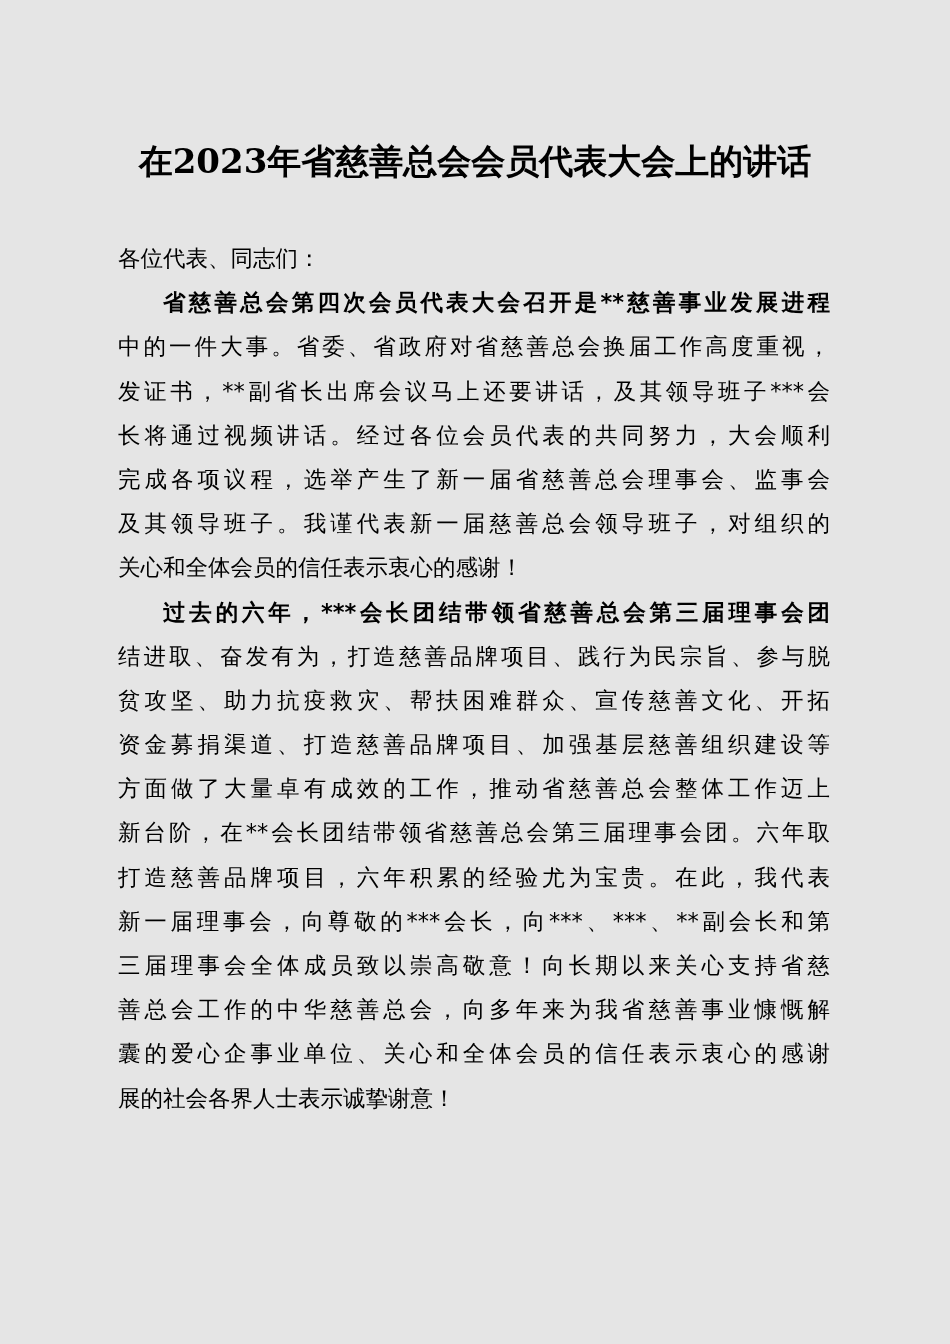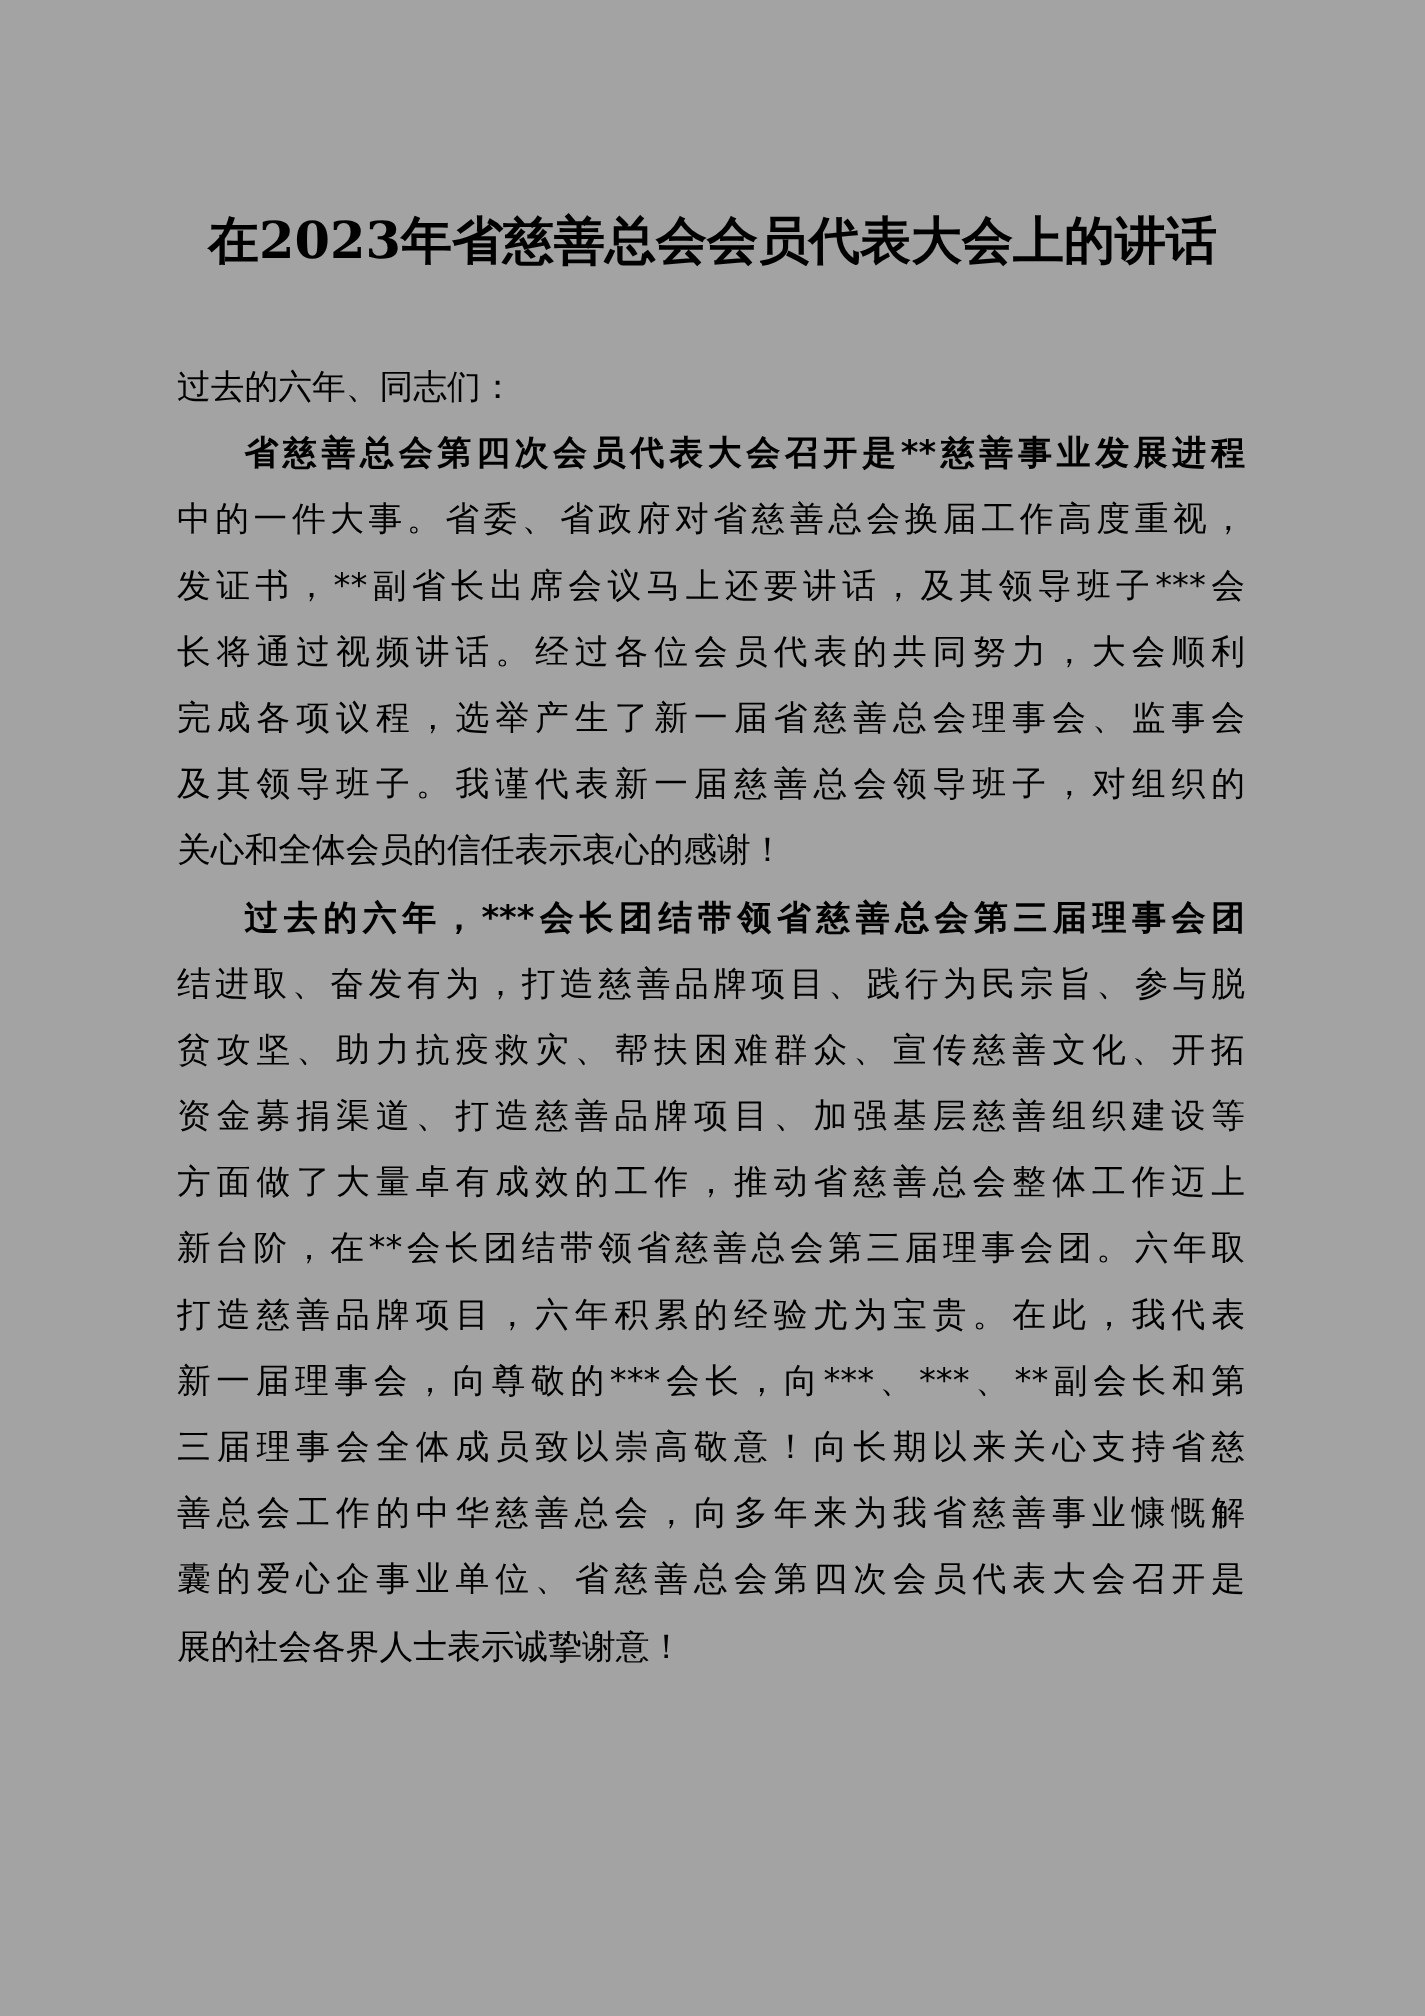--- a/index.html
+++ b/index.html
@@ -1,17 +1,17 @@
 <!DOCTYPE html>
 <html><head>
 <meta charset="utf-8">
 <style>
   html, body { margin: 0; padding: 0; background: #ffffff; }
   body { width: 950px; height: 1344px; position: relative; overflow: hidden; }
-  .page { position: absolute; left: 0; top: 0; width: 950px; height: 1344px; background: #a3a3a3; }
+  .page { position: absolute; left: 0; top: 0; width: 950px; height: 1344px; background: #e5e5e5; }
   .title {
     position: absolute; left: 0; top: 136px; width: 950px; text-align: center;
     font-family: "DejaVu Serif", "Liberation Serif", serif;
     font-weight: bold; font-size: 34px; line-height: 50px; color: #000;
     letter-spacing: 0px;
   }
   .body {
     position: absolute; left: 118px; top: 236px; width: 712px;
     font-family: "DejaVu Sans", "Liberation Sans", sans-serif;
     font-size: 22.5px; color: #000;
@@ -23,21 +23,21 @@
   .line.last { text-align-last: left; }
   .line.indent { padding-left: 45px; font-weight: bold; }
 </style>
 </head>
 <body>
 
 <div class="page">
   <div class="title">在2023年省慈善总会会员代表大会上的讲话</div>
 
   <div class="body">
-    <div class="line last">过去的六年、同志们：</div>
+    <div class="line last">各位代表、同志们：</div>
 
     <div>
       <div class="line indent">省慈善总会第四次会员代表大会召开是**慈善事业发展进程</div>
       <div class="line">中的一件大事。省委、省政府对省慈善总会换届工作高度重视，</div>
       <div class="line">发证书，**副省长出席会议马上还要讲话，及其领导班子***会</div>
       <div class="line">长将通过视频讲话。经过各位会员代表的共同努力，大会顺利</div>
       <div class="line">完成各项议程，选举产生了新一届省慈善总会理事会、监事会</div>
       <div class="line">及其领导班子。我谨代表新一届慈善总会领导班子，对组织的</div>
       <div class="line last">关心和全体会员的信任表示衷心的感谢！</div>
     </div>
@@ -46,17 +46,17 @@
       <div class="line indent">过去的六年，***会长团结带领省慈善总会第三届理事会团</div>
       <div class="line">结进取、奋发有为，打造慈善品牌项目、践行为民宗旨、参与脱</div>
       <div class="line">贫攻坚、助力抗疫救灾、帮扶困难群众、宣传慈善文化、开拓</div>
       <div class="line">资金募捐渠道、打造慈善品牌项目、加强基层慈善组织建设等</div>
       <div class="line">方面做了大量卓有成效的工作，推动省慈善总会整体工作迈上</div>
       <div class="line">新台阶，在**会长团结带领省慈善总会第三届理事会团。六年取</div>
       <div class="line">打造慈善品牌项目，六年积累的经验尤为宝贵。在此，我代表</div>
       <div class="line">新一届理事会，向尊敬的***会长，向***、***、**副会长和第</div>
       <div class="line">三届理事会全体成员致以崇高敬意！向长期以来关心支持省慈</div>
       <div class="line">善总会工作的中华慈善总会，向多年来为我省慈善事业慷慨解</div>
-      <div class="line">囊的爱心企事业单位、省慈善总会第四次会员代表大会召开是</div>
+      <div class="line">囊的爱心企事业单位、关心和全体会员的信任表示衷心的感谢</div>
       <div class="line last">展的社会各界人士表示诚挚谢意！</div>
     </div>
   </div>
 </div>
 
 </body></html>

